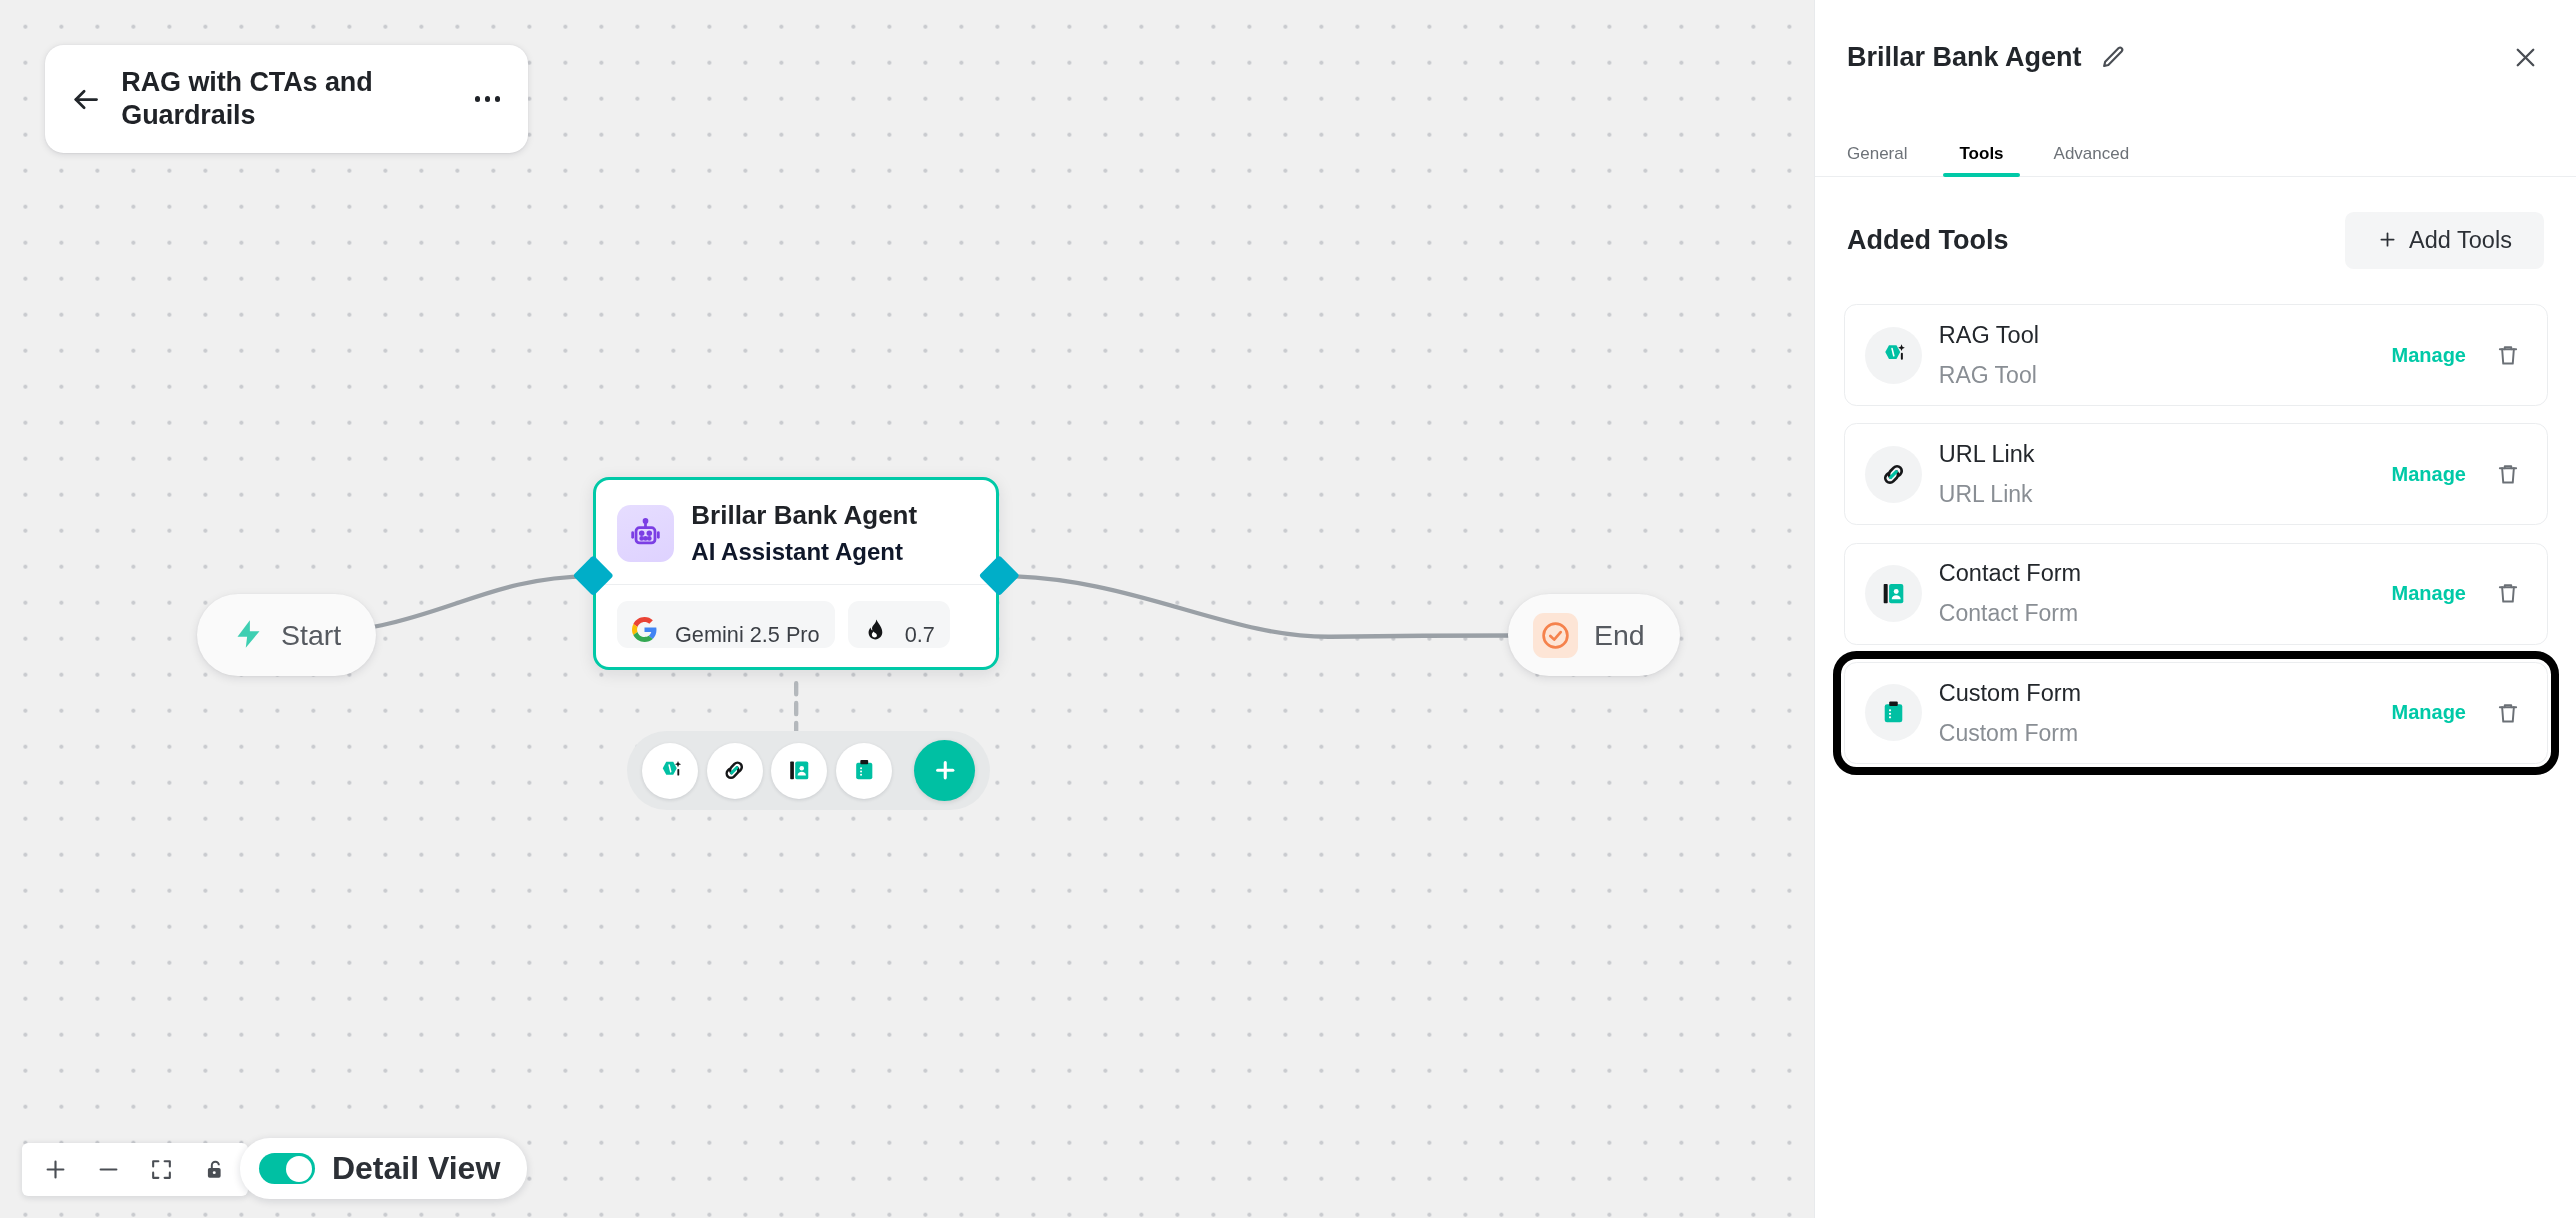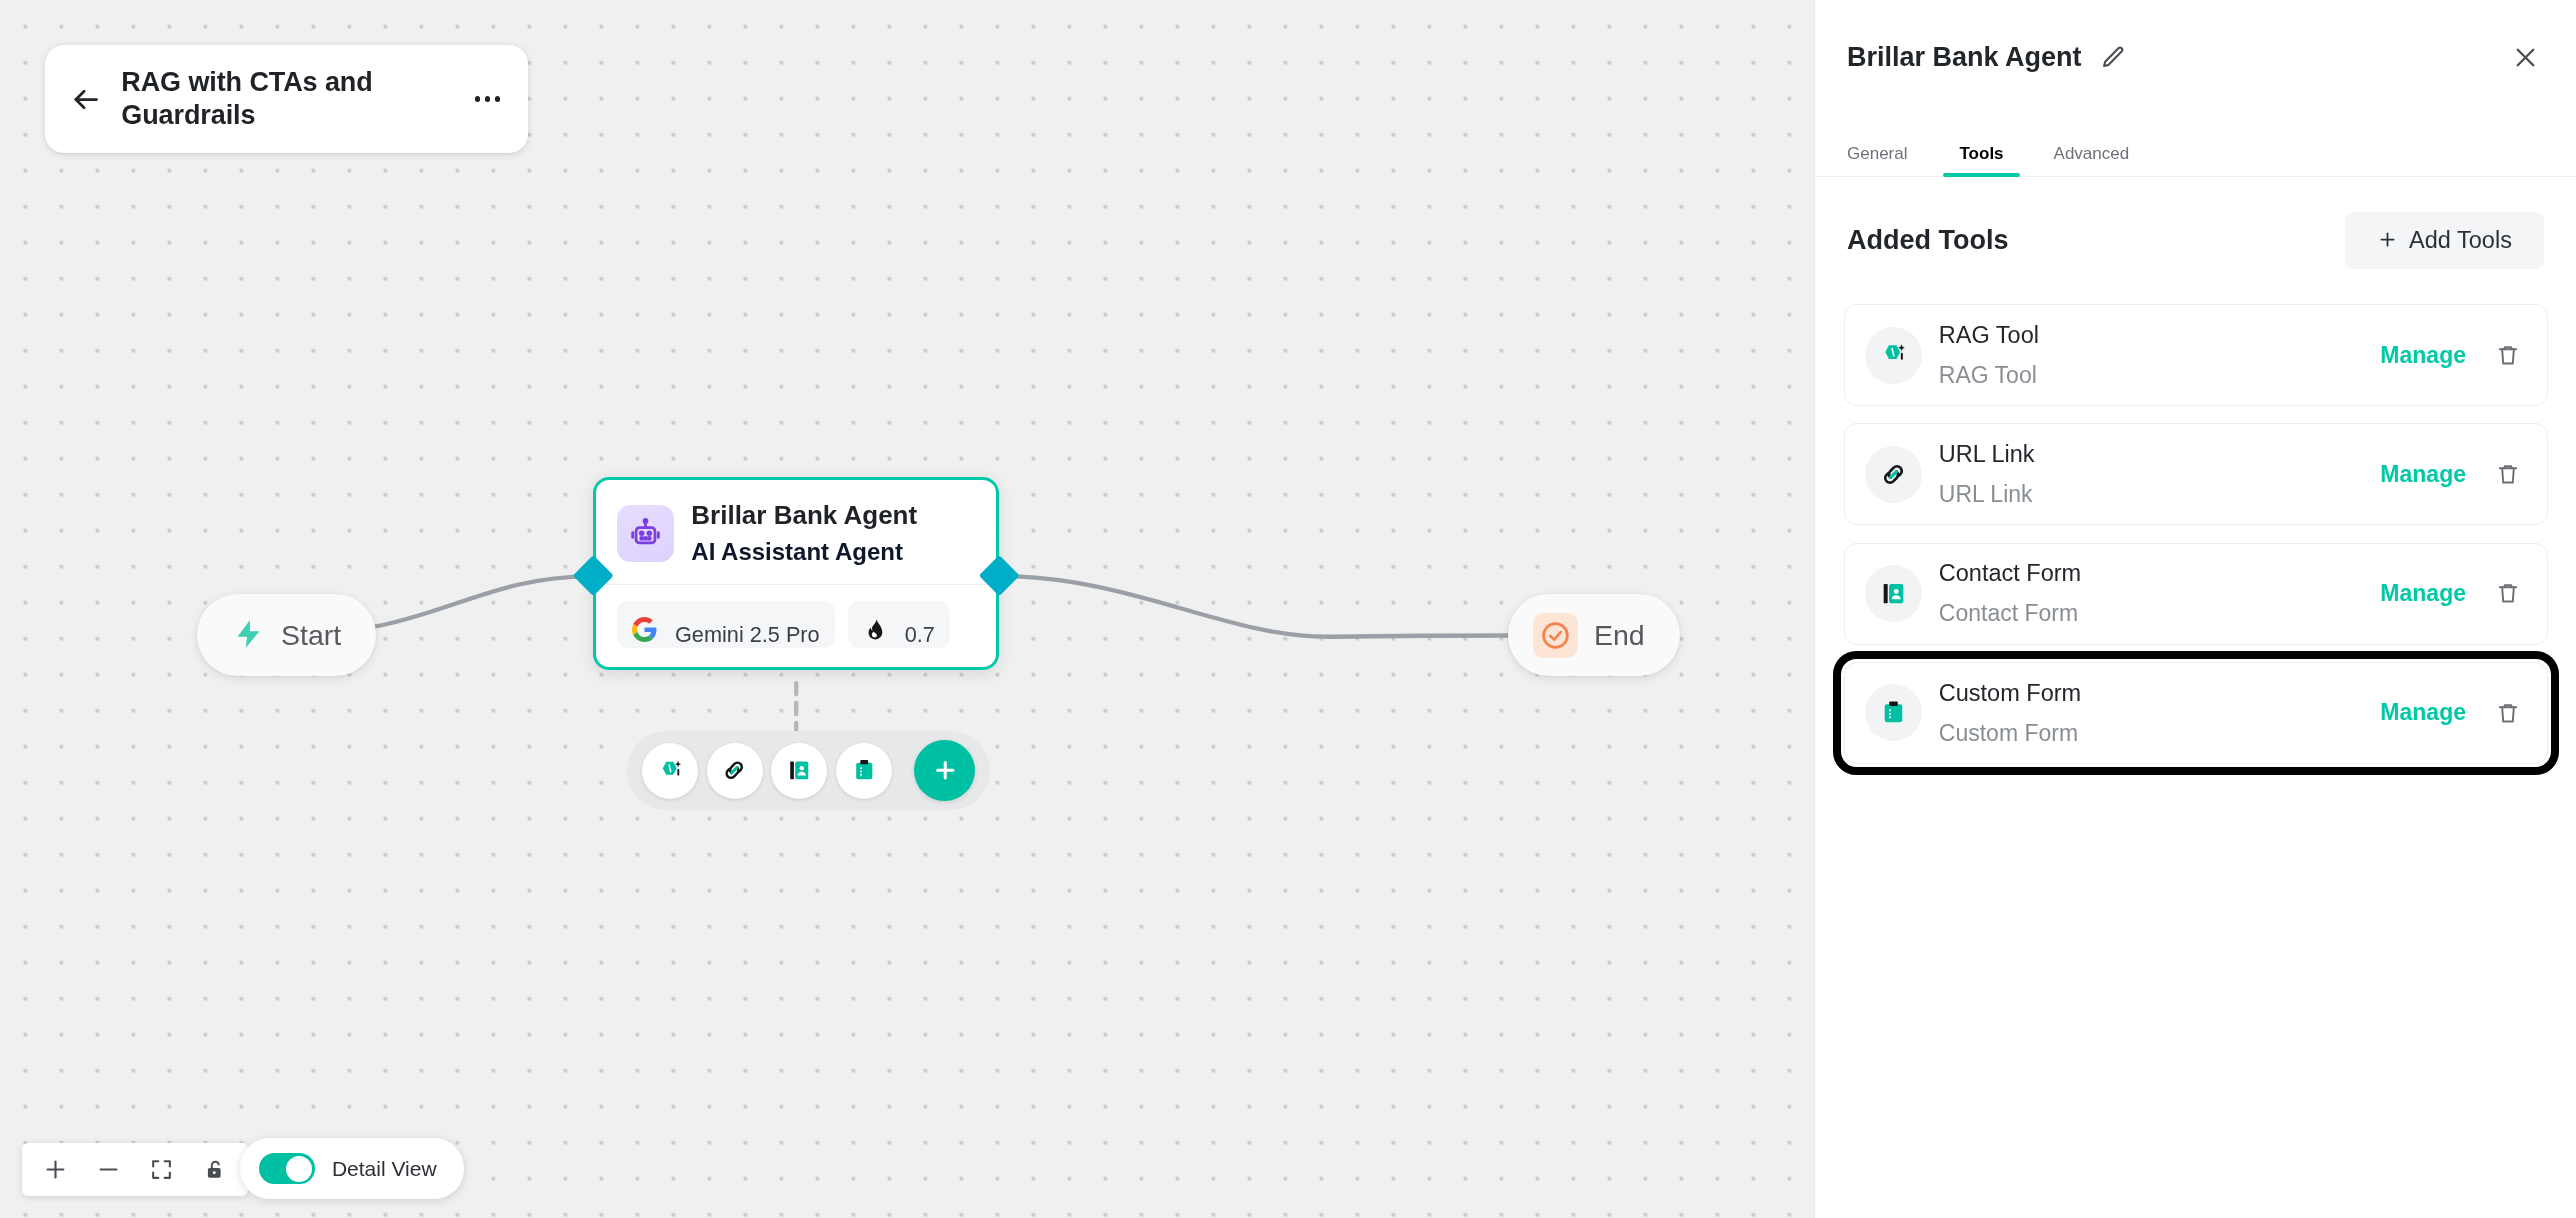--- a/index.html
+++ b/index.html
@@ -112,21 +112,21 @@
   }
   .zbtn { width:32px; height:32px; display:flex; align-items:center; justify-content:center; cursor:pointer; }
   .detail-toggle {
     position: absolute; left: 240px; bottom: 20px; height: 61px;
     background: #fff; border-radius: 30px; display:flex; align-items:center;
     padding: 0 27px 0 18.6px; gap: 17.3px; box-shadow: 0 1.9px 8.7px rgba(16,24,40,.14);
     cursor: pointer;
   }
   .switch { width: 56px; height: 31px; border-radius: 15.5px; background: #00c0a3; position: relative; flex:0 0 56px; }
   .switch i { position:absolute; right: 2.5px; top: 2.5px; width: 26px; height: 26px; border-radius: 50%; background:#fff; display:block; }
-  .detail-label { font-size: 21px; color: #2c3036; font-weight: 400; }
+  .detail-label { font-size: 32px; color: #2c3036; font-weight: 700; }
 
   
   .panel {
     position: relative; width: 762px; height: 1219px; background: #fff;
     border-left: 1.2px solid #e8eaec; flex: 0 0 762px;
   }
   .panel-head { display:flex; align-items:center; padding: 30px 32px 0 32px; height: 84px; }
   .panel-title { font-size: 27px; font-weight: 600; color: #22262b; }
   .pencil-btn { margin-left: 16px; width:32px; height:32px; display:flex; align-items:center; justify-content:center; cursor:pointer; }
   .panel-close { margin-left: auto; width: 38px; height:38px; display:flex; align-items:center; justify-content:center; cursor:pointer; }
@@ -163,21 +163,21 @@
   }
   .tool-card.highlight { outline: 8.7px solid #000000; outline-offset: 3.7px; }
   .tool-ico {
     width: 57px; height: 57px; flex:0 0 57px; border-radius: 50%; background: #f2f3f4;
     display:flex; align-items:center; justify-content:center;
   }
   .tool-texts { display:flex; flex-direction: column; gap: 13px; }
   .tool-name { font-size: 23.5px; color: #23272c; line-height: 1.15; }
   .tool-desc { font-size: 23px; color: #898e94; line-height: 1.15; }
   .tool-actions { margin-left:auto; display:flex; align-items:center; gap: 26px; }
-  .manage-link { font-size: 23px; color: #00c9a7; font-weight: 600; cursor:pointer; }
+  .manage-link { font-size: 20px; color: #00c9a7; font-weight: 600; cursor:pointer; }
   .trash-btn { width: 31px; height: 35px; display:flex; align-items:center; justify-content:center; cursor:pointer; }
 </style>
 </head>
 <body>
 
 <div id="app">
 
   <div class="canvas">
 
     <div class="flow-card">

